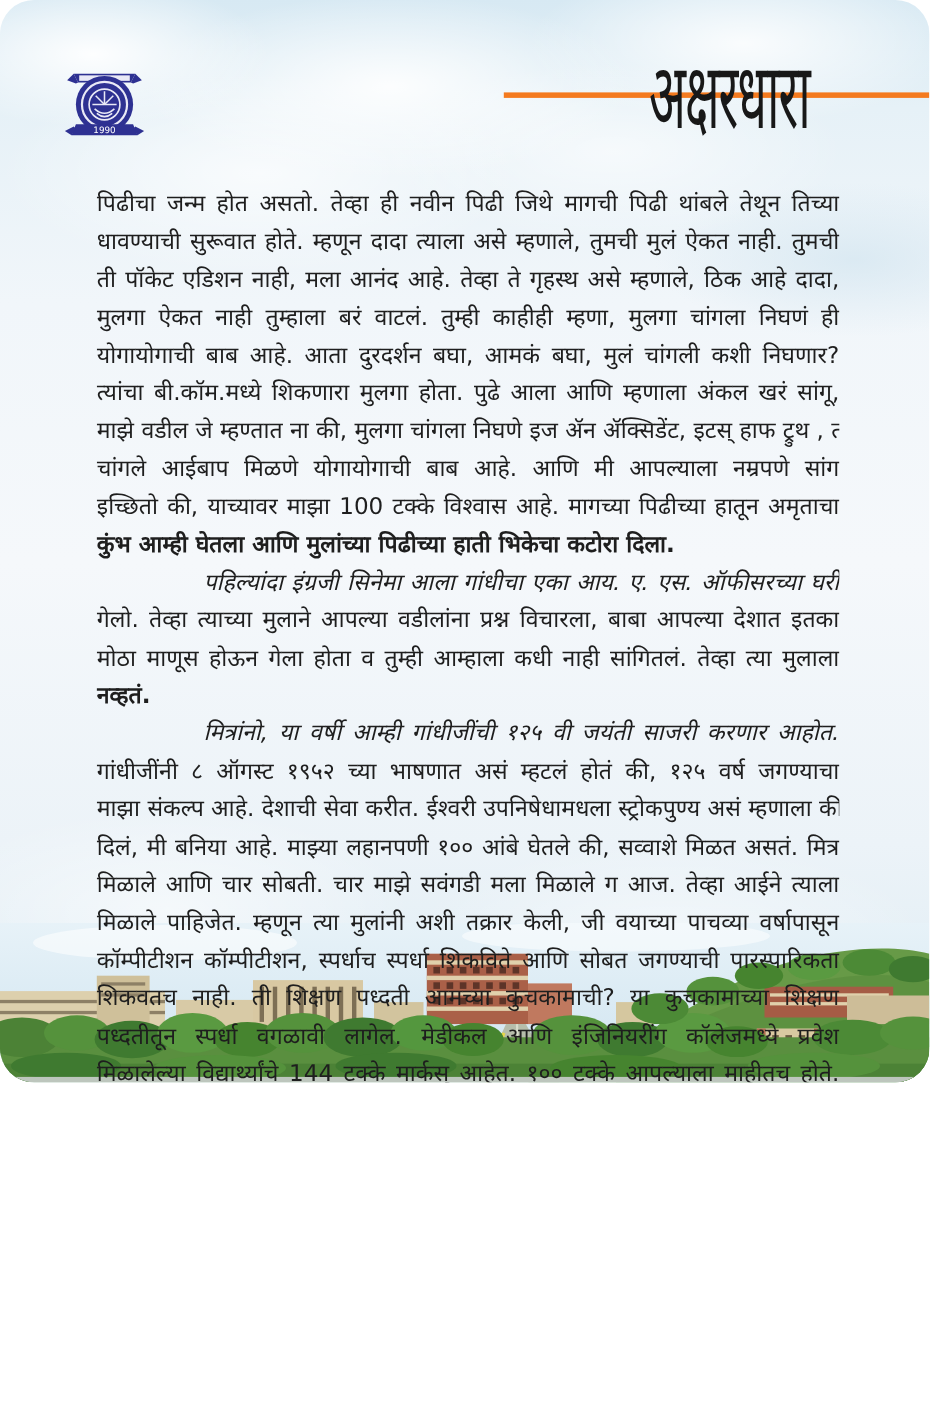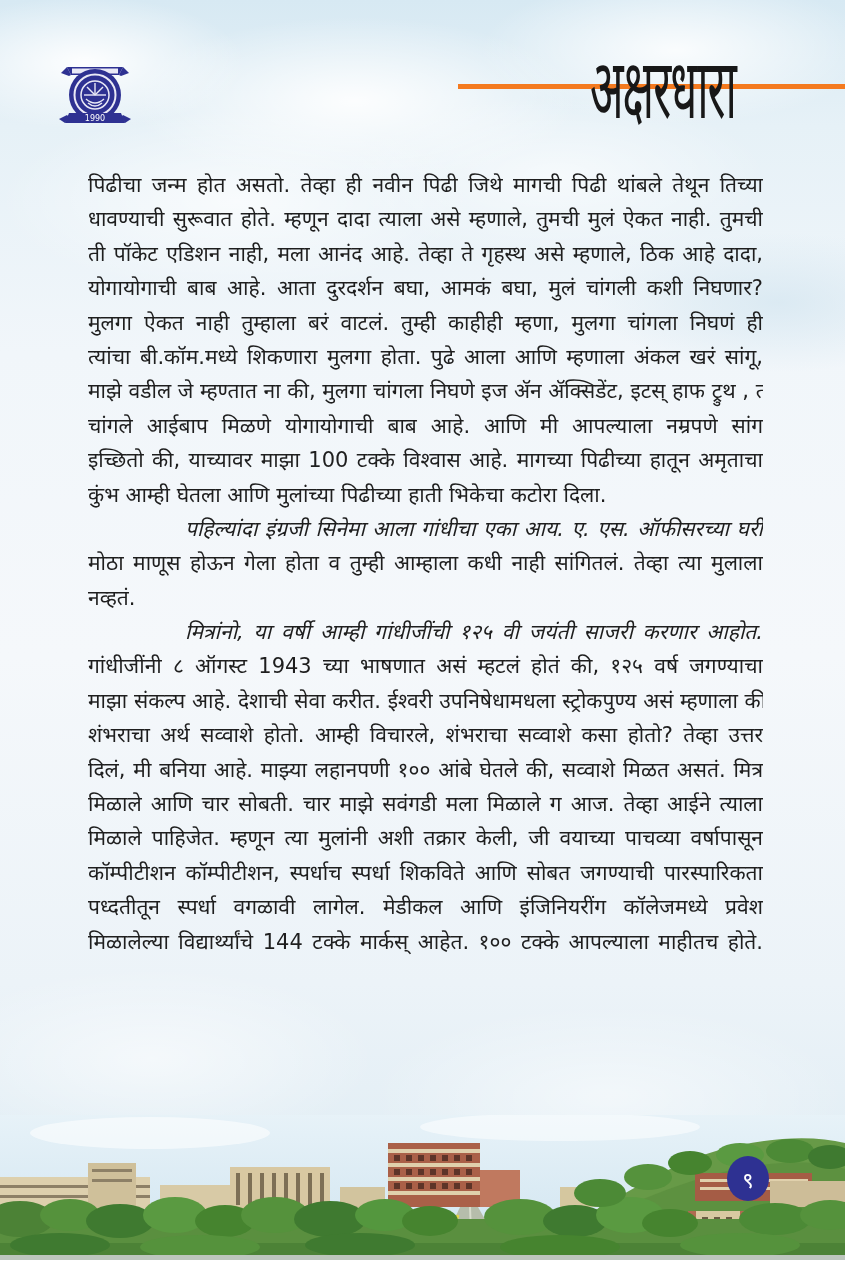--- a/index.html
+++ b/index.html
@@ -1,21 +1,22 @@
 <!DOCTYPE html>
 <html><head>
 <meta charset="utf-8">
 <style>
   html,body{margin:0;padding:0;}
   .page{
     position:relative;
-    width:845px;height:1260px;
+    width:845px;height:984px;
     overflow:hidden;
     font-family:"DejaVu Sans","Liberation Sans",sans-serif;
     background:linear-gradient(180deg,#d7e9f3 0%,#e6f1f7 10%,#f1f6fa 28%,#f5f8fb 52%,#ecf3f8 78%,#dcebf3 100%);
+    border-radius:31px;
   }
   
   .sky-clouds{
     position:absolute;inset:0;pointer-events:none;
     background:
       radial-gradient(230px 95px at 10% 5%,rgba(255,255,255,.95),transparent 70%),
       radial-gradient(320px 120px at 42% 8%,rgba(255,255,255,.9),transparent 70%),
       radial-gradient(280px 105px at 80% 4%,rgba(255,255,255,.85),transparent 70%),
       radial-gradient(340px 130px at 28% 16%,rgba(255,255,255,.7),transparent 70%),
       radial-gradient(300px 115px at 66% 14%,rgba(255,255,255,.6),transparent 70%),
@@ -38,21 +39,21 @@
   .article{
     position:absolute;top:168px;left:88px;width:675px;z-index:2;
     font-size:21px;color:#1e1e1e;
   }
   .article .line{
     height:34.4px;line-height:34.4px;overflow:hidden;
     text-align:justify;text-align-last:justify;
     white-space:nowrap;
   }
   .article .line.first{text-indent:97px;font-style:italic;}
-  .article .line.end{text-align-last:left;}
+  .article .line.end{text-align-last:left;font-weight:bold;}
   .photo{position:absolute;left:0;bottom:0;z-index:1;}
   .page-number-badge{
     position:absolute;left:727px;top:1156px;width:42px;height:45px;
     border-radius:50%;
     display:flex;align-items:center;justify-content:center;
     color:#ffffff;font-size:22px;z-index:5;
   }
 </style>
 </head>
 <body>
@@ -87,38 +88,39 @@
     <text x="36" y="64" text-anchor="middle" font-size="8" fill="#ffffff" font-family="DejaVu Sans, sans-serif">1990</text>
   </svg>
 
   <div class="masthead-rule" style="background: rgb(244, 122, 31);"></div>
   <div class="masthead-title">अक्षरधारा</div>
 
   <main class="article">
       <div class="line">पिढीचा जन्म होत असतो. तेव्हा ही नवीन पिढी जिथे मागची पिढी थांबले तेथून तिच्या</div>
       <div class="line">धावण्याची सुरूवात होते. म्हणून दादा त्याला असे म्हणाले, तुमची मुलं ऐकत नाही. तुमची</div>
       <div class="line">ती पॉकेट एडिशन नाही, मला आनंद आहे. तेव्हा ते गृहस्थ असे म्हणाले, ठिक आहे दादा,</div>
+      <div class="line">मुलगा ऐकत नाही तुम्हाला बरं वाटलं. तुम्ही काहीही म्हणा, मुलगा चांगला निघणं ही</div>
       <div class="line">योगायोगाची बाब आहे. आता दुरदर्शन बघा, आमकं बघा, मुलं चांगली कशी निघणार?</div>
-      <div class="line">मुलगा ऐकत नाही तुम्हाला बरं वाटलं. तुम्ही काहीही म्हणा, मुलगा चांगला निघणं ही</div>
       <div class="line">त्यांचा बी.कॉम.मध्ये शिकणारा मुलगा होता. पुढे आला आणि म्हणाला अंकल खरं सांगू,</div>
       <div class="line">माझे वडील जे म्हण्तात ना की, मुलगा चांगला निघणे इज ॲन ॲक्सिडेंट, इटस् हाफ ट्रुथ , तो</div>
       <div class="line">चांगले आईबाप मिळणे योगायोगाची बाब आहे. आणि मी आपल्याला नम्रपणे सांग</div>
       <div class="line">इच्छितो की, याच्यावर माझा 100 टक्के विश्वास आहे. मागच्या पिढीच्या हातून अमृताचा</div>
       <div class="line end">कुंभ आम्ही घेतला आणि मुलांच्या पिढीच्या हाती भिकेचा कटोरा दिला.</div>
       <div class="line first">पहिल्यांदा इंग्रजी सिनेमा आला गांधीचा एका आय. ए. एस. ऑफीसरच्या घरी</div>
+      <div class="line">गेलो. तेव्हा त्याच्या मुलाने आपल्या वडीलांना प्रश्न विचारला, बाबा आपल्या देशात इतका</div>
       <div class="line">मोठा माणूस होऊन गेला होता व तुम्ही आम्हाला कधी नाही सांगितलं. तेव्हा त्या मुलाला</div>
       <div class="line end">नव्हतं.</div>
       <div class="line first">मित्रांनो, या वर्षी आम्ही गांधीजींची १२५ वी जयंती साजरी करणार आहोत.</div>
-      <div class="line">गांधीजींनी ८ ऑगस्ट 1943 च्या भाषणात असं म्हटलं होतं की, १२५ वर्ष जगण्याचा</div>
+      <div class="line">गांधीजींनी ८ ऑगस्ट १९५२ च्या भाषणात असं म्हटलं होतं की, १२५ वर्ष जगण्याचा</div>
       <div class="line">माझा संकल्प आहे. देशाची सेवा करीत. ईश्वरी उपनिषेधामधला स्ट्रोकपुण्य असं म्हणाला की,</div>
-      <div class="line">शंभराचा अर्थ सव्वाशे होतो. आम्ही विचारले, शंभराचा सव्वाशे कसा होतो? तेव्हा उत्तर</div>
       <div class="line">दिलं, मी बनिया आहे. माझ्या लहानपणी १०० आंबे घेतले की, सव्वाशे मिळत असतं. मित्र</div>
       <div class="line">मिळाले आणि चार सोबती. चार माझे सवंगडी मला मिळाले ग आज. तेव्हा आईने त्याला</div>
       <div class="line">मिळाले पाहिजेत. म्हणून त्या मुलांनी अशी तक्रार केली, जी वयाच्या पाचव्या वर्षापासून</div>
       <div class="line">कॉम्पीटीशन कॉम्पीटीशन, स्पर्धाच स्पर्धा शिकविते आणि सोबत जगण्याची पारस्पारिकता</div>
+      <div class="line">शिकवतच नाही. ती शिक्षण पध्दती आमच्या कुचकामाची? या कुचकामाच्या शिक्षण</div>
       <div class="line">पध्दतीतून स्पर्धा वगळावी लागेल. मेडीकल आणि इंजिनियरींग कॉलेजमध्ये प्रवेश</div>
       <div class="line">मिळालेल्या विद्यार्थ्यांचे 144 टक्के मार्कस् आहेत. १०० टक्के आपल्याला माहीतच होते.</div>
     </main>
 
   <svg class="photo" width="845" height="145" viewBox="0 0 845 145">
     <defs>
       <linearGradient id="skyg" x1="0" y1="0" x2="0" y2="1">
         <stop offset="0" stop-color="#e7f2f8"></stop>
         <stop offset="1" stop-color="#cfe4f0"></stop>
       </linearGradient>

